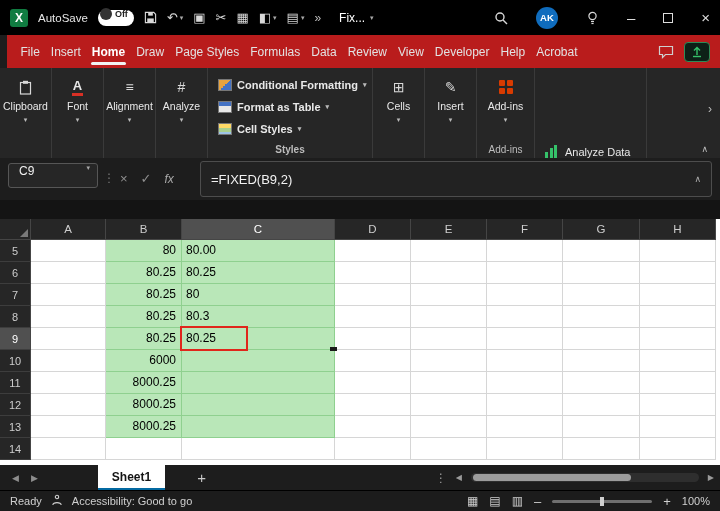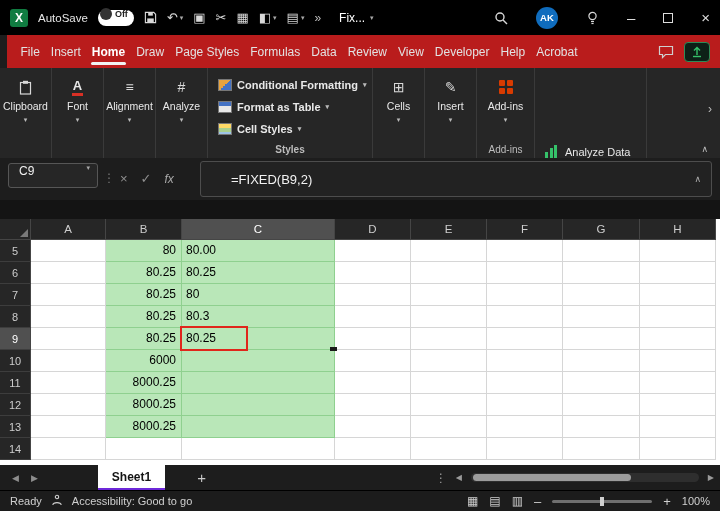--- a/index.html
+++ b/index.html
@@ -73,21 +73,21 @@
   .namebox { position:absolute; left:8px; top:5px; width:90px; height:25px; background:#262626;
              border:1px solid #565656; border-radius:3px; display:flex; align-items:flex-start;
              padding:0 7px 0 10px; font-size:12px; color:#f0f0f0; cursor:pointer; }
   .namebox .chev { margin-left:auto; }
   .fb-kebab { position:absolute; left:103px; top:13px; color:#777; font-size:12px; }
   .fb-btns { position:absolute; left:112px; top:5px; height:31px; display:flex; align-items:center; gap:13px; padding:0 8px; }
   .fb-x,.fb-check { color:#8f8f8f; font-size:13px; cursor:pointer; }
   .fb-fx { color:#a8a8a8; font-size:12px; font-style:italic; cursor:pointer; }
   .formulabox { position:absolute; left:200px; right:8px; top:3px; height:36px; background:#222;
                 border:1px solid #4d4d4d; border-radius:3px; display:flex; align-items:center; padding:0 10px; cursor:text; }
-  .formula-text { font-size:13px; color:#f2f2f2;margin-left:20px; }
+  .formula-text { font-size:13px; color:#f2f2f2; }
   .formulabox .chev-up { margin-left:auto; color:#aaa; font-size:9px; cursor:pointer; }
   .gapband { position:absolute; top:200px; left:0; right:0; height:19px; background:#141414; }
 
   
   .grid { position:absolute; top:219px; left:0; width:720px; height:246px; background:#fff; }
   .grid-header, .grid-row { display:grid; grid-template-columns:31px 75px 76px 153px 76px 76px 76px 77px 76px; }
   .grid-header { height:21px; }
   .grid-row { height:22px; }
   .corner { background:#262626; border-right:1px solid #454545; border-bottom:1px solid #454545; position:relative; cursor:pointer; }
   .corner::after { content:""; position:absolute; right:2px; bottom:2px; border-left:8px solid transparent;
@@ -103,21 +103,21 @@
   .cell.right { text-align:right; padding-right:5px; padding-left:0; }
   .cell.green { background:#b9e7b8; border-right-color:#8fd08f; border-bottom-color:#8fd08f; }
   .c9-box { position:absolute; left:180px; top:107px; width:68px; height:25px; border:2px solid #e0261b; pointer-events:none; }
   .fill-handle { position:absolute; left:330px; top:128px; width:7px; height:4px; background:#1a1a1a; cursor:crosshair; }
 
   
   .tabbar { position:absolute; top:465px; left:0; right:0; height:25px; background:#1d1d1d; display:flex; align-items:center; }
   .tab-nav { display:flex; gap:12px; padding:0 12px; color:#8d8d8d; font-size:9px; }
   .tab-nav span { cursor:pointer; }
   .sheet-tab { margin-left:48px; height:25px; background:#fff; color:#141414; font-size:12px; font-weight:bold;
-               display:flex; align-items:center; padding:0 14px; border-bottom:2px solid #6d28d9; cursor:pointer; }
+               display:flex; align-items:center; padding:0 14px; border-bottom:2px solid #0369a1; cursor:pointer; }
   .add-tab { margin-left:32px; color:#c9c9c9; font-size:15px; cursor:pointer; }
   .tab-right { margin-left:auto; display:flex; align-items:center; gap:9px; padding-right:6px; }
   .tab-kebab { color:#9a9a9a; font-size:12px; cursor:pointer; }
   .hscroll-arrow { color:#9a9a9a; font-size:8px; cursor:pointer; }
   .hscroll-track { width:228px; height:9px; background:#2e2e2e; border-radius:5px; position:relative; cursor:pointer; }
   .hscroll-thumb { position:absolute; left:2px; top:1px; width:158px; height:7px; background:#9c9c9c; border-radius:4px; cursor:grab; }
 
   
   .statusbar { position:absolute; top:490px; left:0; right:0; height:21px; background:#1c1c1c; border-top:1px solid #000;
                display:flex; align-items:center; padding:0 10px; gap:9px; color:#d0d0d0; font-size:11px; }

